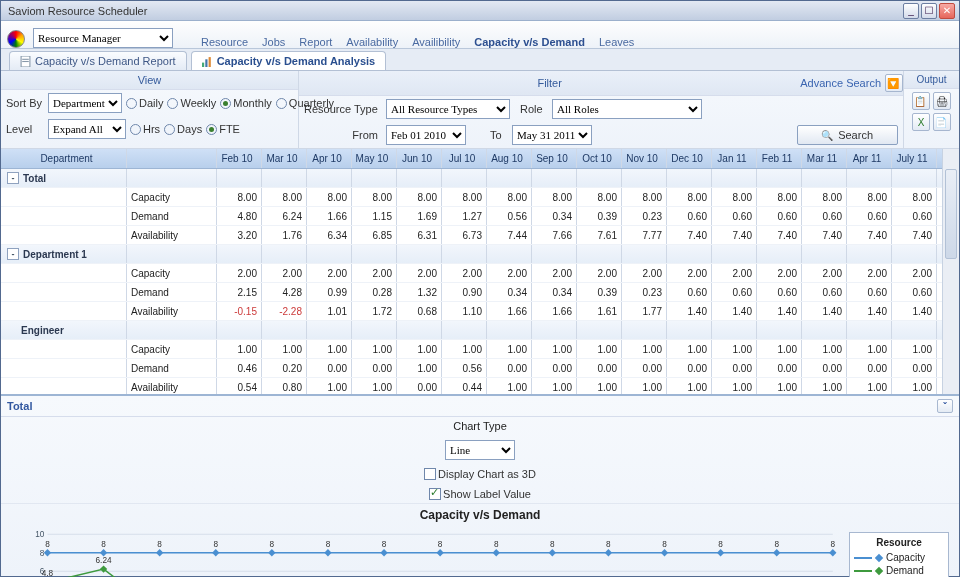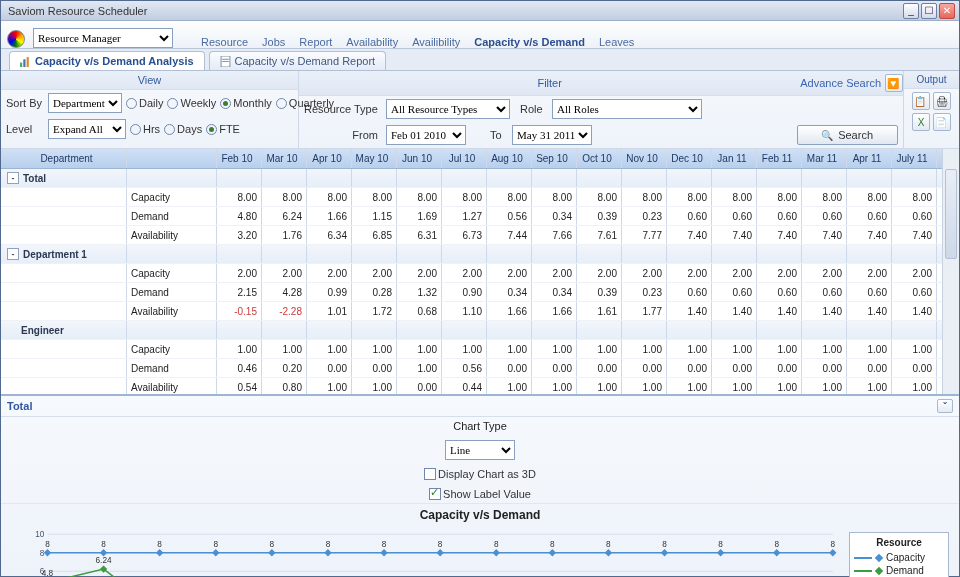--- a/index.html
+++ b/index.html
@@ -87,35 +87,35 @@
         <span class="menu-item">Jobs</span>
         <span class="menu-item">Report</span>
         <span class="menu-item">Availability</span>
         <span class="menu-item">Availibility</span>
         <span class="menu-item active">Capacity v/s Demand</span>
         <span class="menu-item">Leaves</span>
       </div>
   </div>
 
   <div class="tabs">
+    <div class="tab">
+      <svg viewBox="0 0 10 10">
+          <rect x="1" y="0" width="8" height="10" fill="#fff" stroke="#89a"></rect>
+          <line x1="2" y1="3" x2="8" y2="3" stroke="#89a"></line>
+          <line x1="2" y1="5" x2="8" y2="5" stroke="#89a"></line>
+        </svg>
+      <span>Capacity v/s Demand Report</span>
+    </div>
     <div class="tab active">
       <svg viewBox="0 0 10 10">
           <rect x="0" y="6" width="2" height="4" fill="#4a7"></rect>
           <rect x="3" y="3" width="2" height="7" fill="#47a"></rect>
           <rect x="6" y="1" width="2" height="9" fill="#d83"></rect>
         </svg>
       <span>Capacity v/s Demand Analysis</span>
-    </div>
-    <div class="tab">
-      <svg viewBox="0 0 10 10">
-          <rect x="1" y="0" width="8" height="10" fill="#fff" stroke="#89a"></rect>
-          <line x1="2" y1="3" x2="8" y2="3" stroke="#89a"></line>
-          <line x1="2" y1="5" x2="8" y2="5" stroke="#89a"></line>
-        </svg>
-      <span>Capacity v/s Demand Report</span>
     </div>
   </div>
 
   <div class="filters">
     <div class="view-panel">
       <div class="panel-head">View</div>
       <div class="panel-row">
         <label class="lbl">Sort By</label>
         <select class="combo" style="width:78px"><option>Department</option></select>
         <label class="radio-label">

